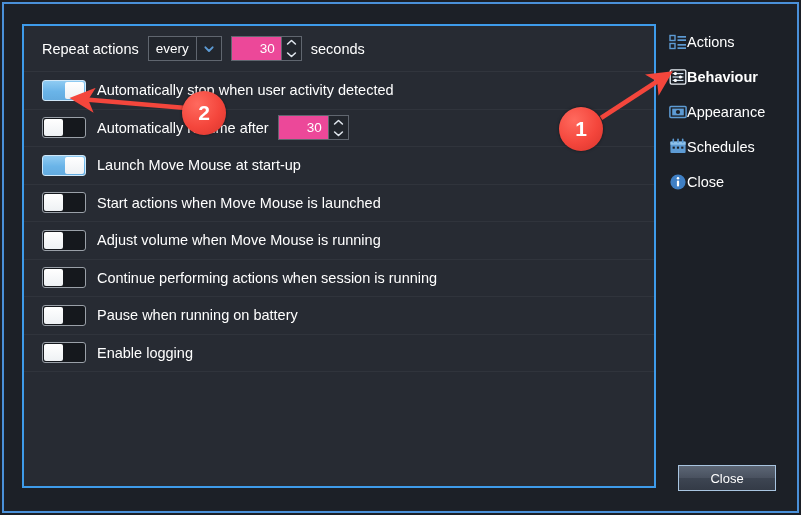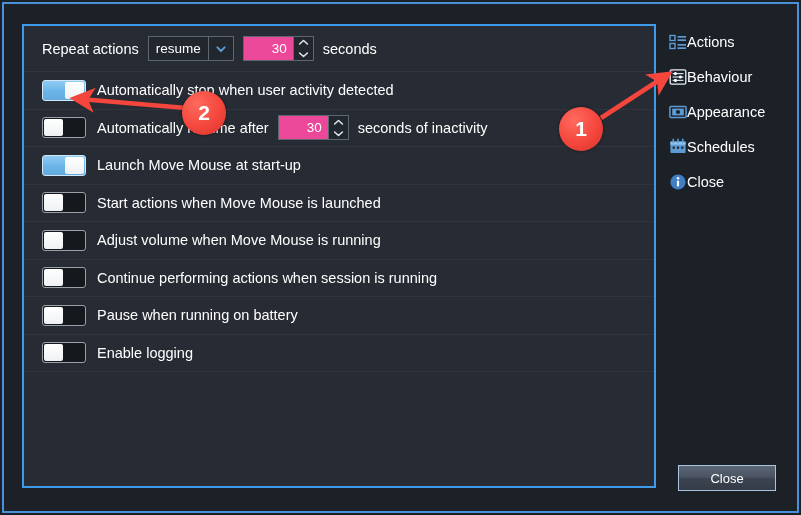--- a/index.html
+++ b/index.html
@@ -195,21 +195,21 @@
     left: 668px; top: 24px;
     width: 118px;
   }
   .nav-item {
     display: flex;
     align-items: center;
     height: 35px;
     color: #ffffff;
     font-size: 14.5px;
   }
-  .nav-item.selected .nav-label { font-weight: normal; }
+  .nav-item.selected .nav-label { font-weight: bold; }
   .nav-icon {
     width: 19px;
     height: 19px;
     flex: 0 0 auto;
     display: flex;
     align-items: center;
     justify-content: center;
   }
   .nav-icon svg { display: block; }
 
@@ -259,21 +259,21 @@
   <div id="window-inner-dark"></div>
   <div id="window-border"></div>
 
   <div id="settings-panel">
     <div id="panel-scroll">
 
       <div class="repeat-row">
         <span class="repeat-label">Repeat actions</span>
 
         <div class="combo">
-          <div class="combo-text">resume</div>
+          <div class="combo-text">every</div>
           <div class="combo-arrow">
             <svg width="12" height="12" viewBox="0 0 12 12">
               <path d="M2.4 4.3 L6 8 L9.6 4.3" fill="none" stroke="#5d9bd4" stroke-width="1.9" stroke-linecap="round" stroke-linejoin="round"></path>
             </svg>
           </div>
         </div>
 
         <div class="spin">
           <div class="spin-field">30</div>
           <div class="spin-btns">
@@ -314,21 +314,20 @@
                   <path d="M1.6 5 L5.5 1.5 L9.4 5" fill="none" stroke="#dfe5ec" stroke-width="1.6" stroke-linecap="round" stroke-linejoin="round"></path>
                 </svg>
               </div>
               <div class="spin-down">
                 <svg width="11" height="7" viewBox="0 0 11 7">
                   <path d="M1.6 2 L5.5 5.5 L9.4 2" fill="none" stroke="#dfe5ec" stroke-width="1.6" stroke-linecap="round" stroke-linejoin="round"></path>
                 </svg>
               </div>
             </div>
           </div>
-          <span class="toggle-label">seconds of inactivity</span>
         </div>
       </div>
 
       <div class="toggle-row">
         <div class="switch on">
           <div class="knob"></div>
         </div>
         <span class="toggle-label">Launch Move Mouse at start-up</span>
       </div>
 

